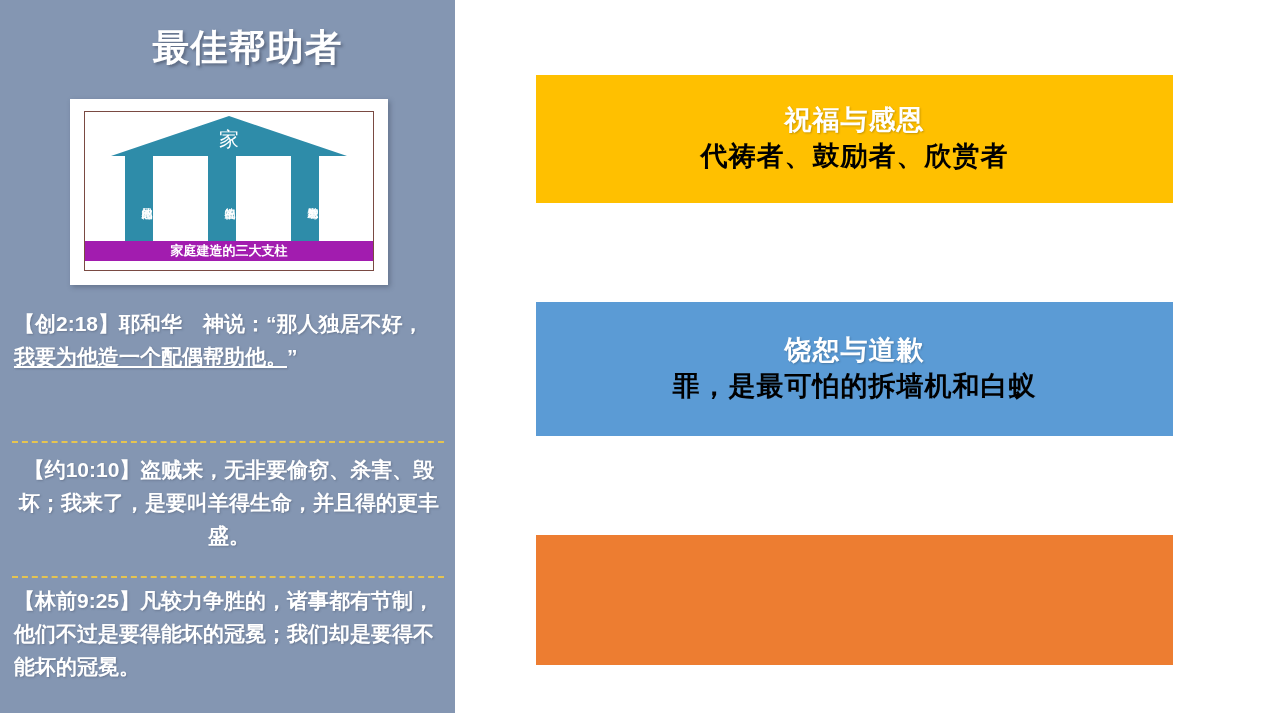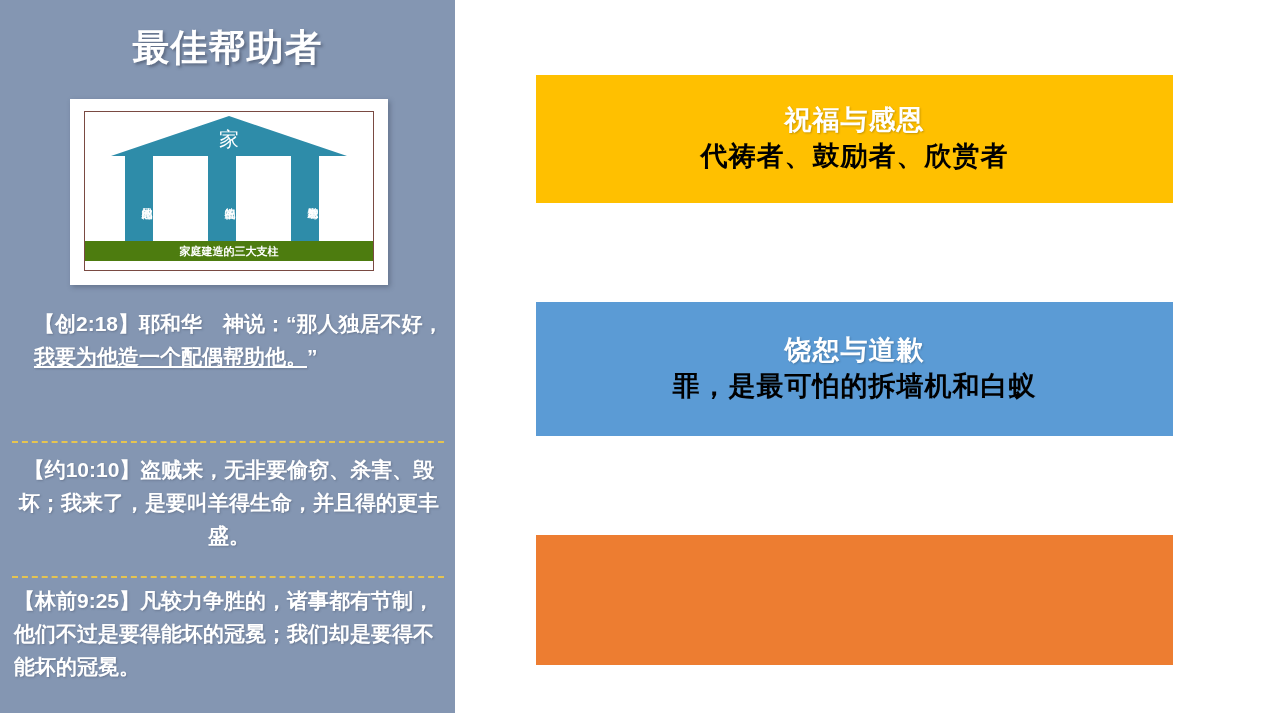--- a/index.html
+++ b/index.html
@@ -37,20 +37,21 @@
     position: absolute;
     left: 0; top: 27px;
     width: 455px;
     text-align: center;
     color: #ffffff;
     font-size: 37px;
     font-weight: bold;
     letter-spacing: 1px;
     text-shadow: 2px 2px 3px rgba(60,70,90,0.55);
     line-height: 1.15;
+    padding-left: 20px;
   }
 
   
   #diagram-frame {
     position: absolute;
     left: 70px; top: 99px;
     width: 318px; height: 186px;
     background: #ffffff;
     box-shadow: 2px 2px 5px rgba(40,50,70,0.35);
     box-sizing: border-box;
@@ -104,43 +105,43 @@
     letter-spacing: 0px;
   }
   #pillar-1 { left: 40px; }
   #pillar-2 { left: 123px; }
   #pillar-3 { left: 206px; }
   #diagram-base {
     position: absolute;
     left: 0; bottom: 9px;
     width: 100%;
     height: 20px;
-    background: #4d7c0f;
-    color: #ffffff;
-    font-size: 11px;
+    background: #a21caf;
+    color: #ffffff;
+    font-size: 13px;
     font-weight: bold;
     display: flex;
     align-items: center;
     justify-content: center;
     box-sizing: border-box;
   }
 
   
   .verse {
     position: absolute;
     left: 14px;
     width: 430px;
     color: #ffffff;
     font-size: 21px;
     font-weight: bold;
     line-height: 33px;
     letter-spacing: 0px;
     text-shadow: 1px 1px 2px rgba(60,70,90,0.35);
   }
-  #verse-0 { top: 307px; margin-left: 20px; }
+  #verse-0 { top: 307px; }
   #verse-1 { top: 453px; text-align: center; }
   #verse-2 { top: 584px; }
   .verse .underlined { text-decoration: underline; text-underline-offset: 2px; }
 
   .divider {
     position: absolute;
     left: 12px;
     width: 432px;
     height: 0;
     border-top: 2px dashed #E5C451;

